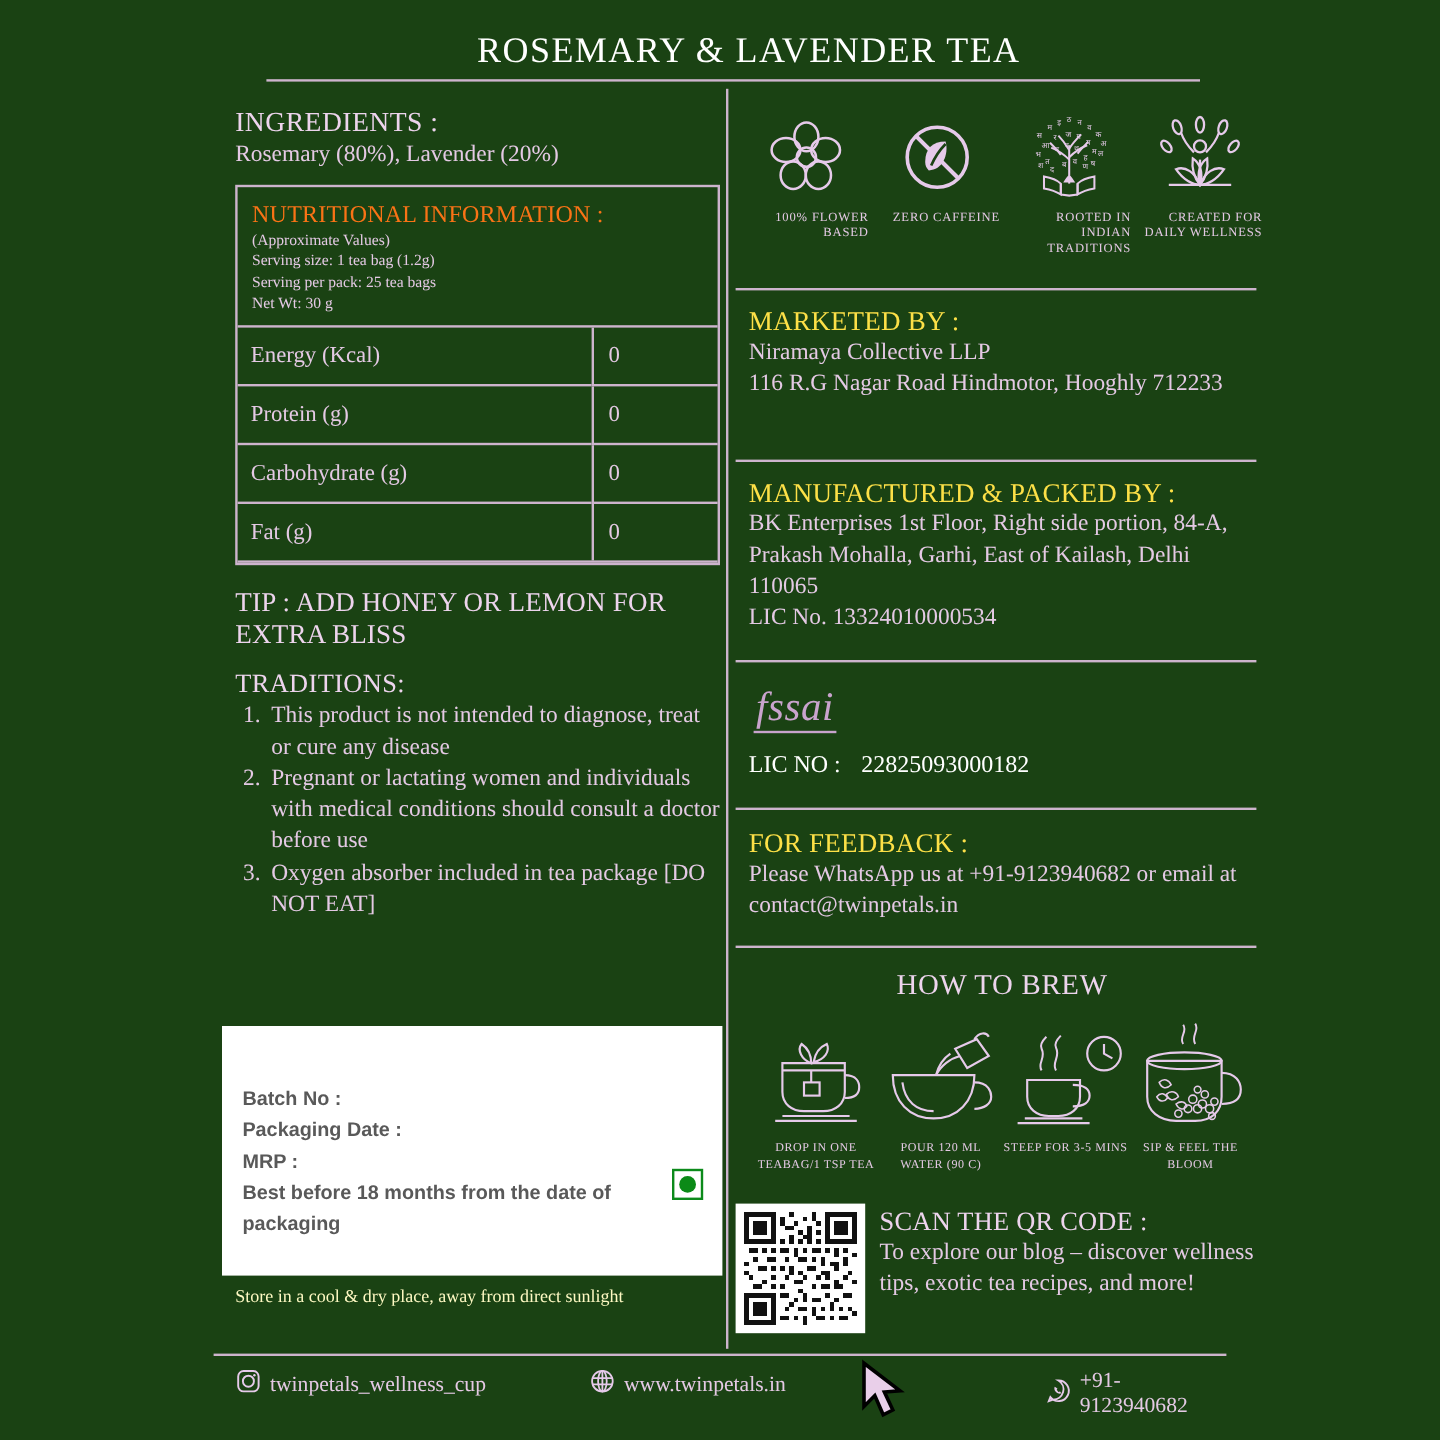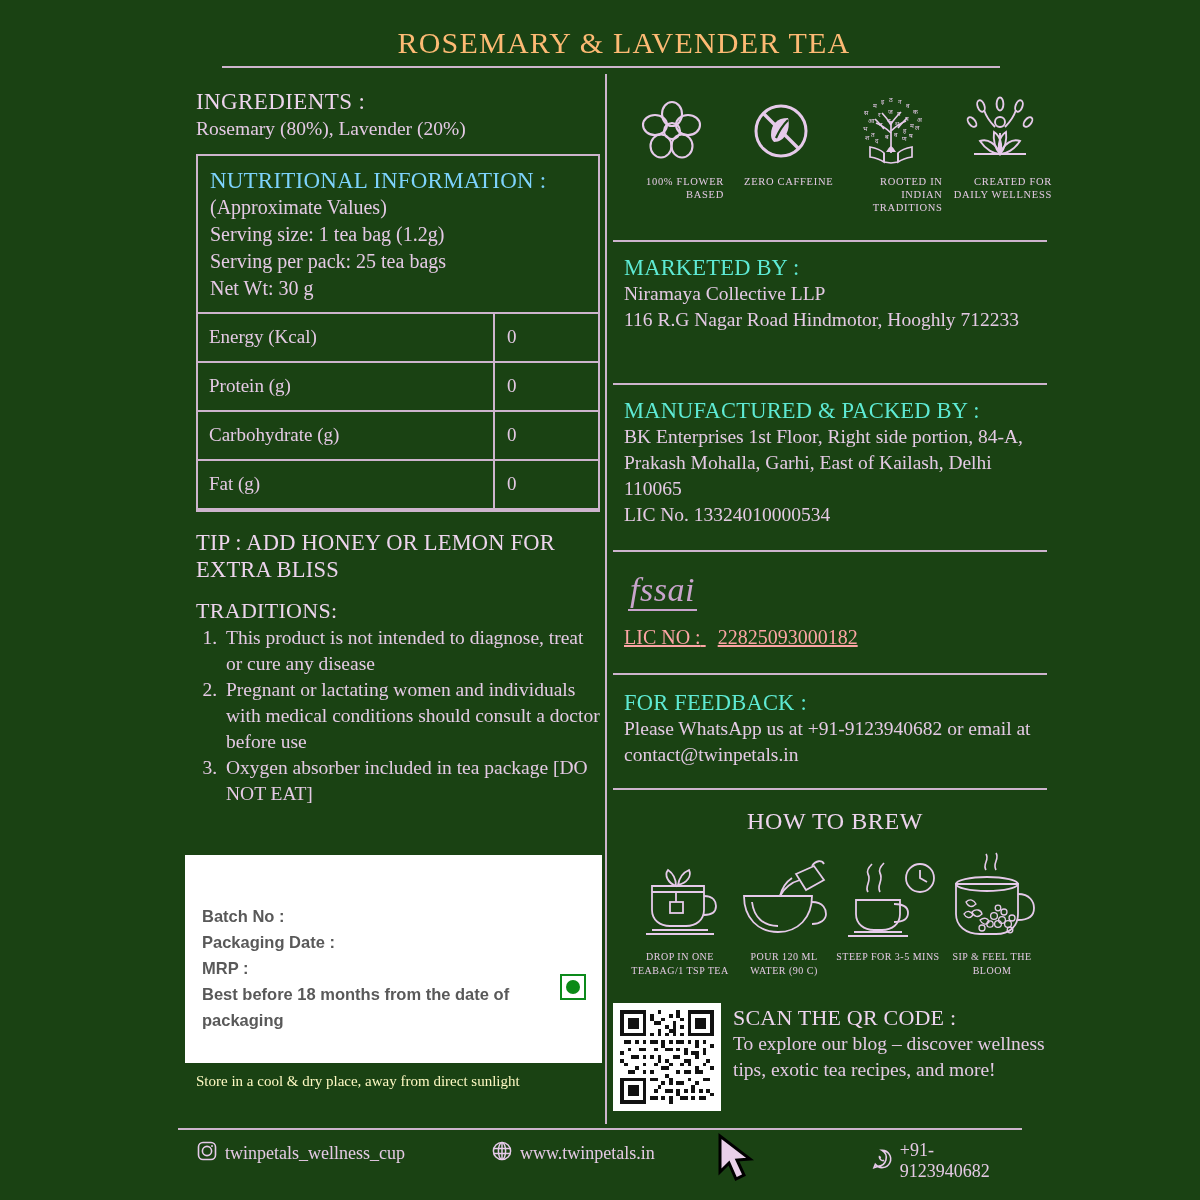--- a/index.html
+++ b/index.html
@@ -14,21 +14,21 @@
     width: 1200px; height: 1200px;
     background: #1a4213;
     color: #e9cfe9;
   }
 
   
   .title {
     position: absolute; left: 0; top: 26px; width: 1200px;
     text-align: center;
     font-size: 30px; letter-spacing: 1.2px;
-    color: #fdba74;
+    color: #ffffff;
     padding-left: 48px;
   }
   .title-rule {
     position: absolute; left: 222px; top: 66px;
     width: 778px; height: 2px; background: #cdb4cd;
   }
 
   
   .v-divider {
     position: absolute; left: 605px; top: 74px;
@@ -45,22 +45,22 @@
   .body-txt { font-size: 19.5px; line-height: 1.32; color: #e4c9e4; }
 
   .ingredients-line { margin-top: 1px; }
 
   .nut-box {
     margin-top: 12px;
     border: 2px solid #cdb4cd;
     padding: 12px 0 0 0;
   }
   .nut-head-wrap { padding: 0 12px 10px 12px; }
-  .nut-head { font-size: 23px; letter-spacing: .2px; color: #7dd3fc; }
-  .nut-sub { font-size: 20px; line-height: 1.35; color: #e4c9e4; }
+  .nut-head { font-size: 20px; letter-spacing: .2px; color: #f97316; }
+  .nut-sub { font-size: 13px; line-height: 1.35; color: #e4c9e4; }
 
   table.nut {
     width: 100%; border-collapse: collapse;
     table-layout: fixed;
   }
   table.nut td {
     border-top: 2px solid #cdb4cd;
     font-size: 19px; color: #e4c9e4;
     padding: 11px 0 11px 11px;
     height: 49px; vertical-align: middle;
@@ -118,34 +118,34 @@
     width: 432px; display: flex; justify-content: space-between;
   }
   .badge { width: 104px; text-align: center; }
   .badge .glyph { height: 78px; display: flex; align-items: center; justify-content: center; }
   .badge .cap {
     margin-top: 5px; font-size: 10.5px; line-height: 1.25;
     letter-spacing: .7px; color: #e4c9e4; text-align: right;
   }
 
   .blk { position: absolute; left: 624px; width: 424px; }
-  .blk .bh { font-size: 22.5px; color: #5eead4; letter-spacing: .2px; }
+  .blk .bh { font-size: 22.5px; color: #fde047; letter-spacing: .2px; }
   .blk .bb { font-size: 19.5px; line-height: 1.34; color: #e4c9e4; }
 
   .fssai-logo {
     position: absolute; left: 628px; top: 572px;
     font-family: "Liberation Serif", serif;
     font-style: italic; font-size: 34px;
     color: #c9a4cd; border-bottom: 2.5px solid #c9a4cd;
     padding: 0 2px 1px 2px; line-height: 1.05;
     letter-spacing: .5px;
   }
   .fssai-lic {
     position: absolute; left: 624px; top: 626px;
-    font-size: 20px; color: #fca5a5; text-decoration: underline;
+    font-size: 20px; color: #ffffff;
   }
 
   .brew-title {
     position: absolute; left: 618px; top: 808px; width: 434px;
     text-align: center; font-size: 24px; letter-spacing: .6px; color: #edd4ed;
   }
   .brew-row {
     position: absolute; left: 620px; top: 848px;
     width: 432px; display: flex; justify-content: center;
   }

